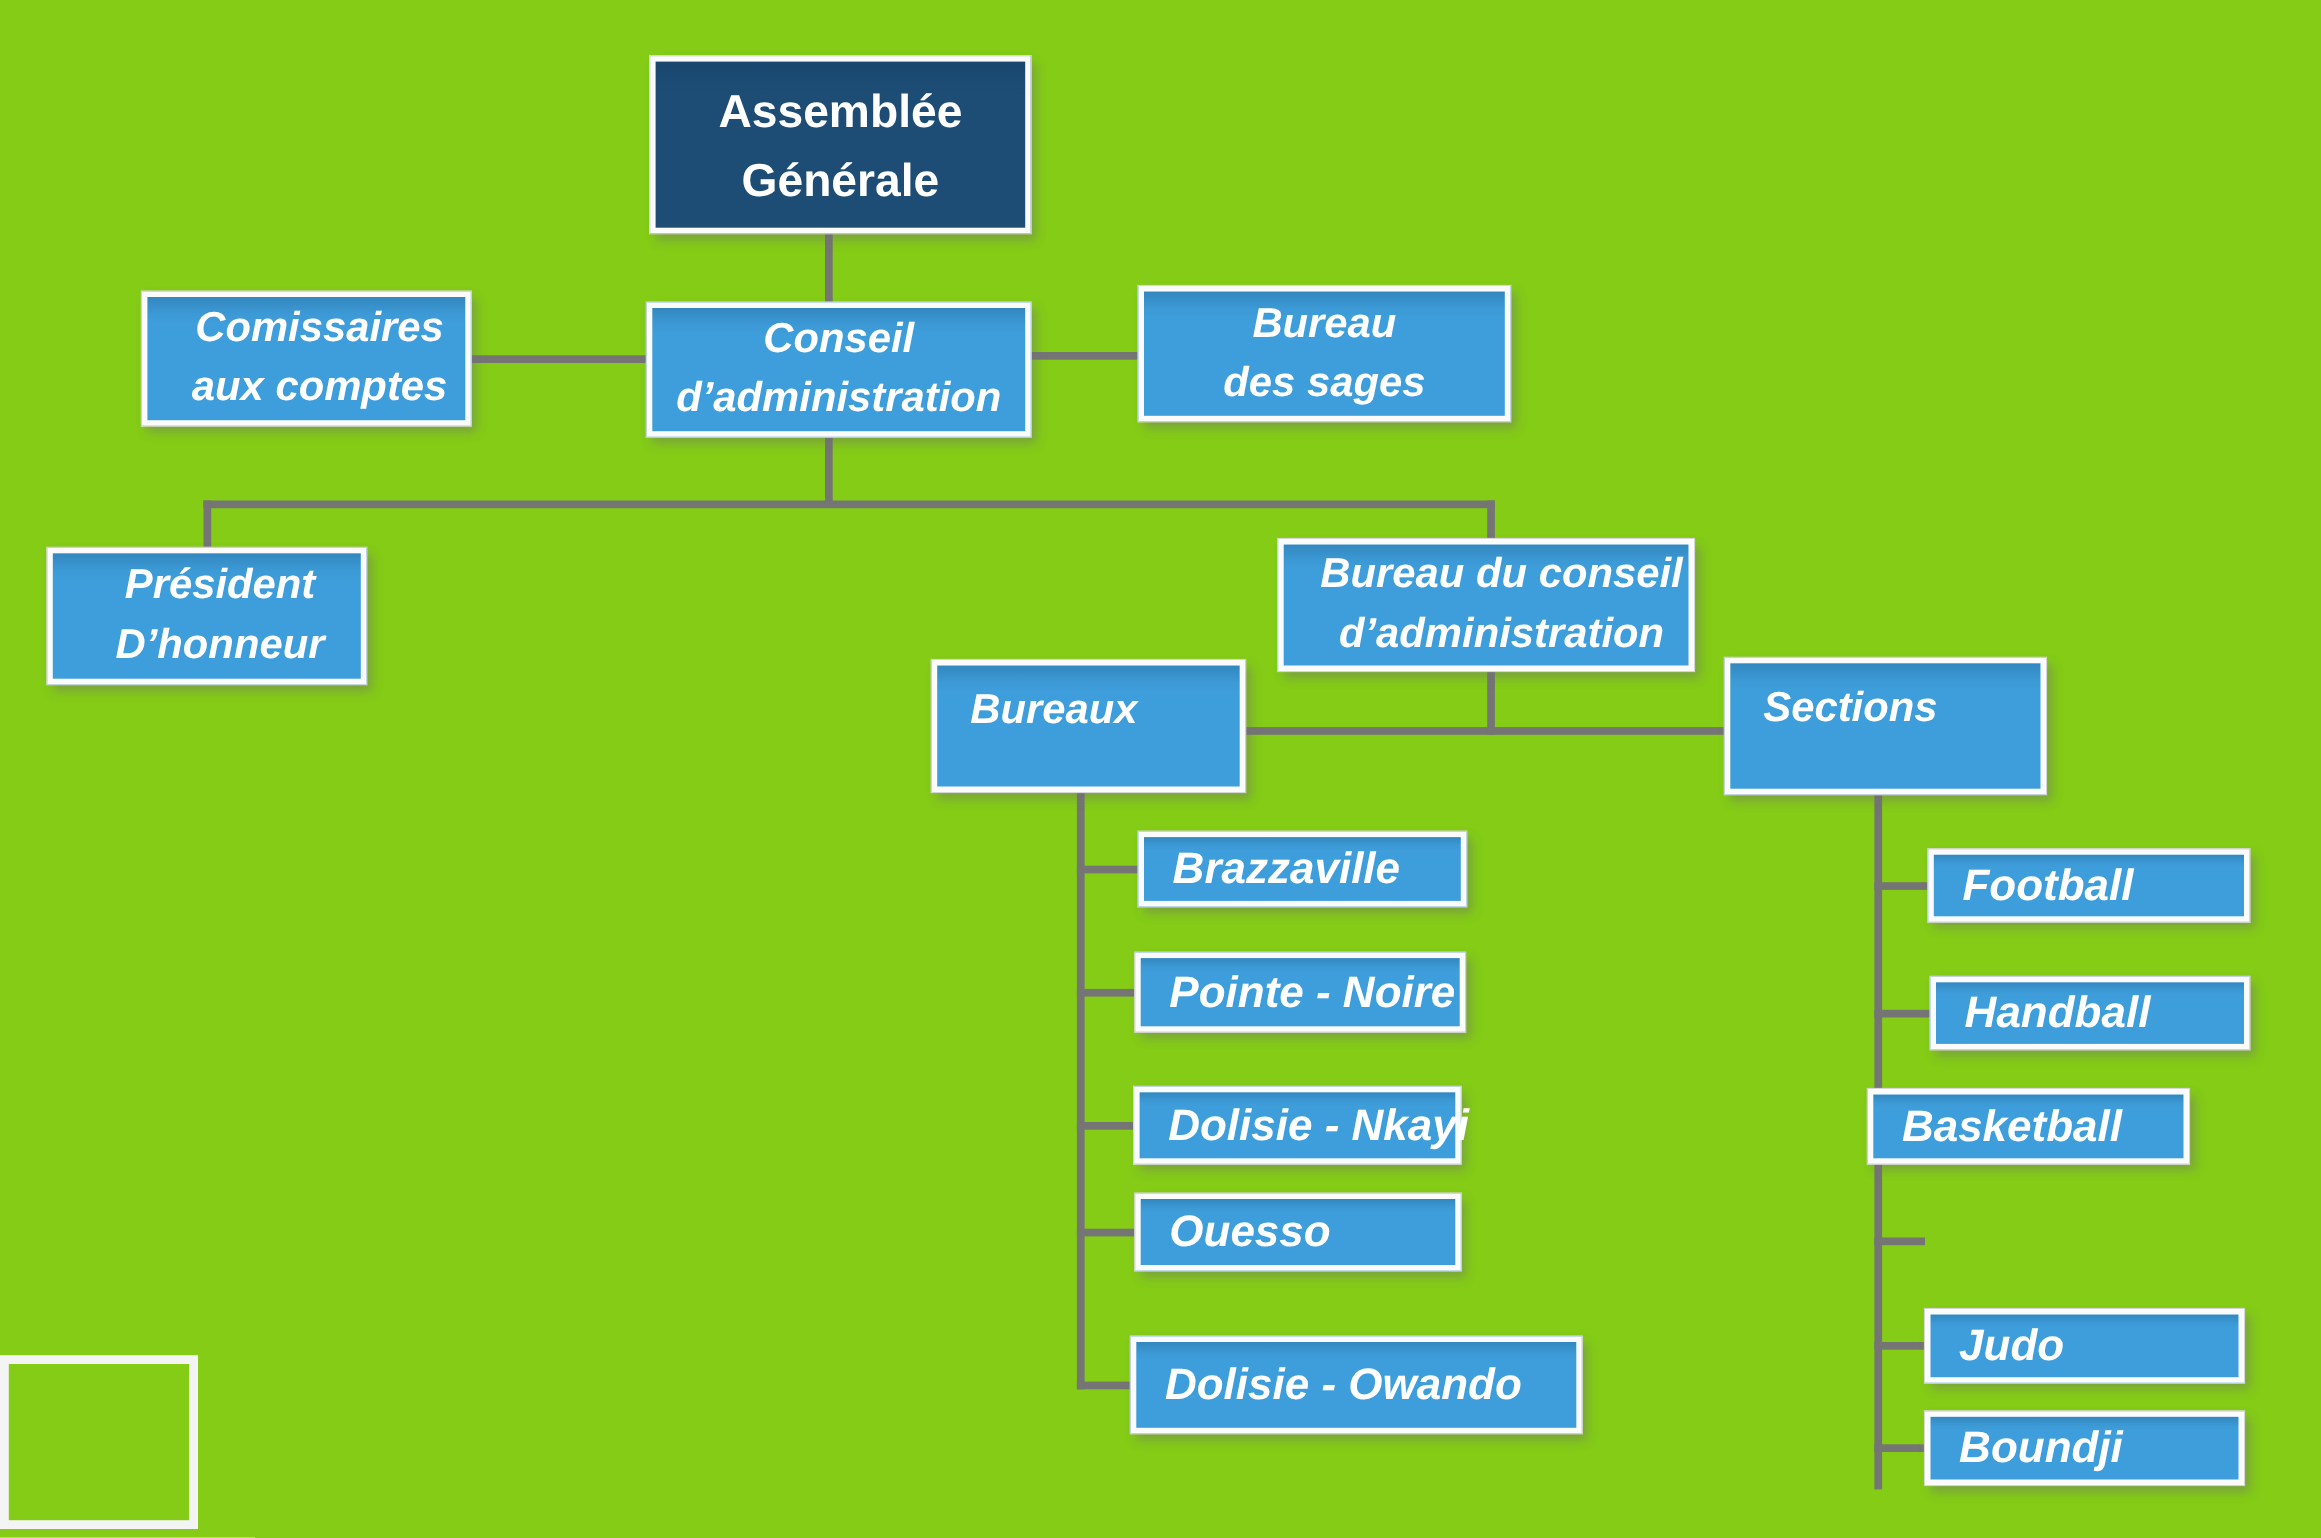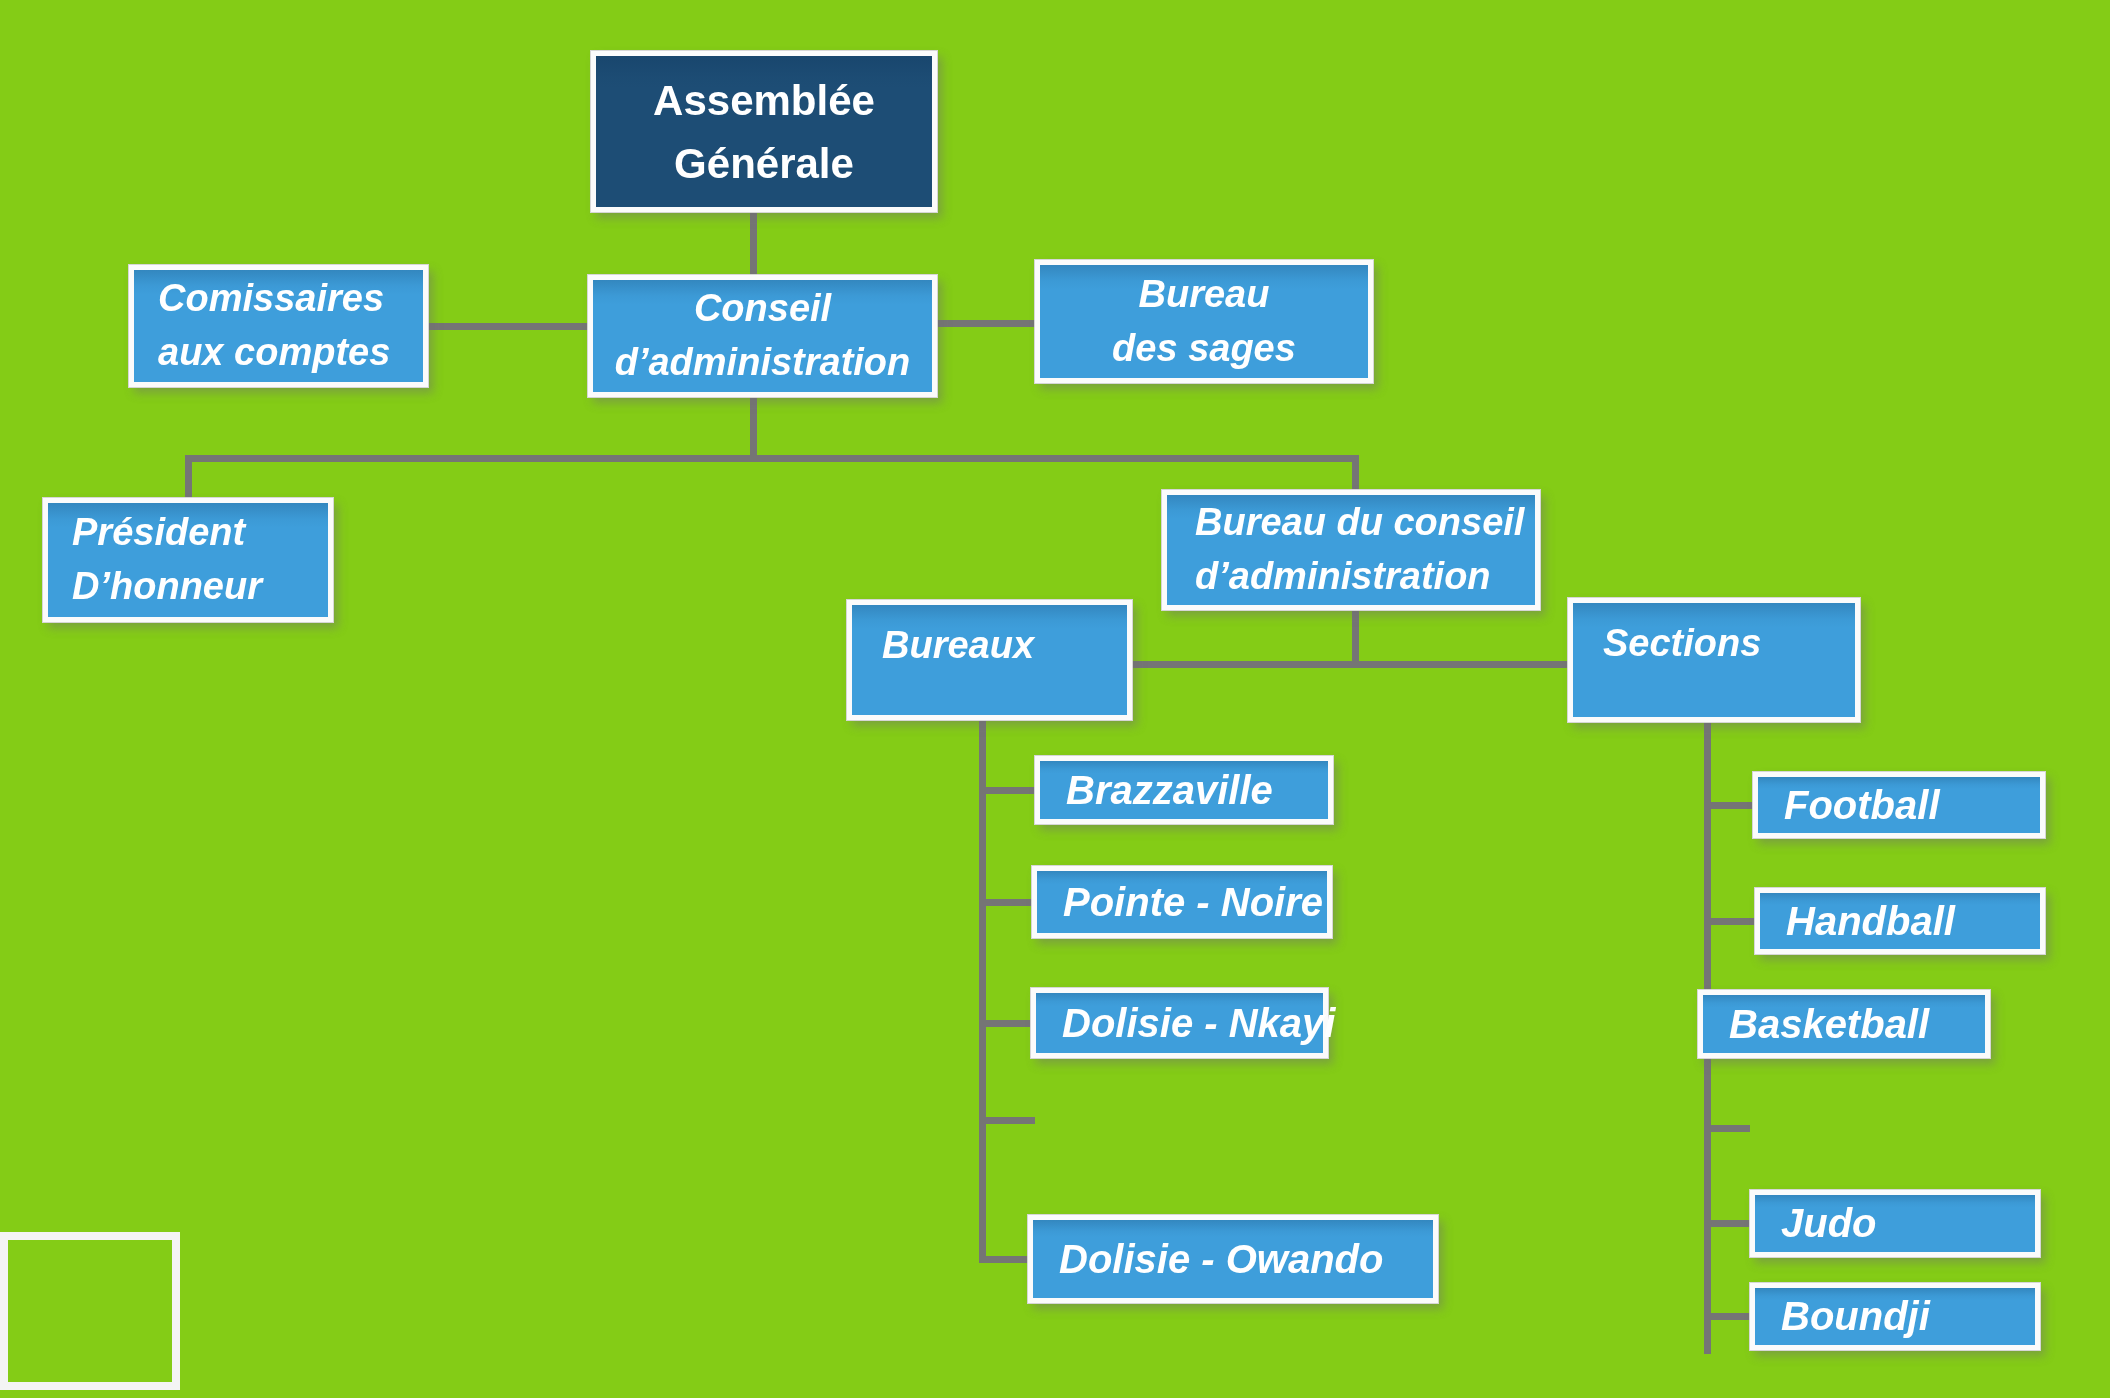--- a/index.html
+++ b/index.html
@@ -24,21 +24,21 @@
     line-height:1.42;
     white-space:nowrap;
   }
   .node.dark {
     background-color:#1D4D75;
     font-style:normal;
     font-size:42px;
     line-height:1.5;
   }
   .center { display:flex; flex-direction:column; align-items:center; justify-content:center; text-align:center; }
-  .leftalign { display:flex; flex-direction:column; justify-content:center; padding-left:24px; }
+  .leftalign { display:flex; flex-direction:column; justify-content:center; padding-left:24px;text-align:center; }
   .topleft { padding-top:14px; padding-left:30px; }
   .small { font-size:40px; display:flex; align-items:center; padding-left:26px; }
   .ln { display:block; }
   .line { position:absolute; background:#757575; }
   .artifact {
     position:absolute;
     box-sizing:border-box;
     border:8px solid #f4f4f4;
     background:transparent;
   }
@@ -113,20 +113,23 @@
 
   <div class="node small" style="left:1035px; top:756px; width:298px; height:68px;">
     <span>Brazzaville</span>
   </div>
   <div class="node small" style="left:1032px; top:866px; width:300px; height:72px;">
     <span>Pointe - Noire</span>
   </div>
   <div class="node small" style="left:1031px; top:988px; width:297px; height:70px;">
     <span>Dolisie - Nkayi</span>
   </div>
+  <div class="node small" style="left:1032px; top:1085px; width:296px; height:70px;">
+    <span>Ouesso</span>
+  </div>
   <div class="node small" style="left:1028px; top:1215px; width:410px; height:88px;">
     <span>Dolisie - Owando</span>
   </div>
 
   <div class="node small" style="left:1753px; top:772px; width:292px; height:66px;">
     <span>Football</span>
   </div>
   <div class="node small" style="left:1755px; top:888px; width:290px; height:66px;">
     <span>Handball</span>
   </div>

